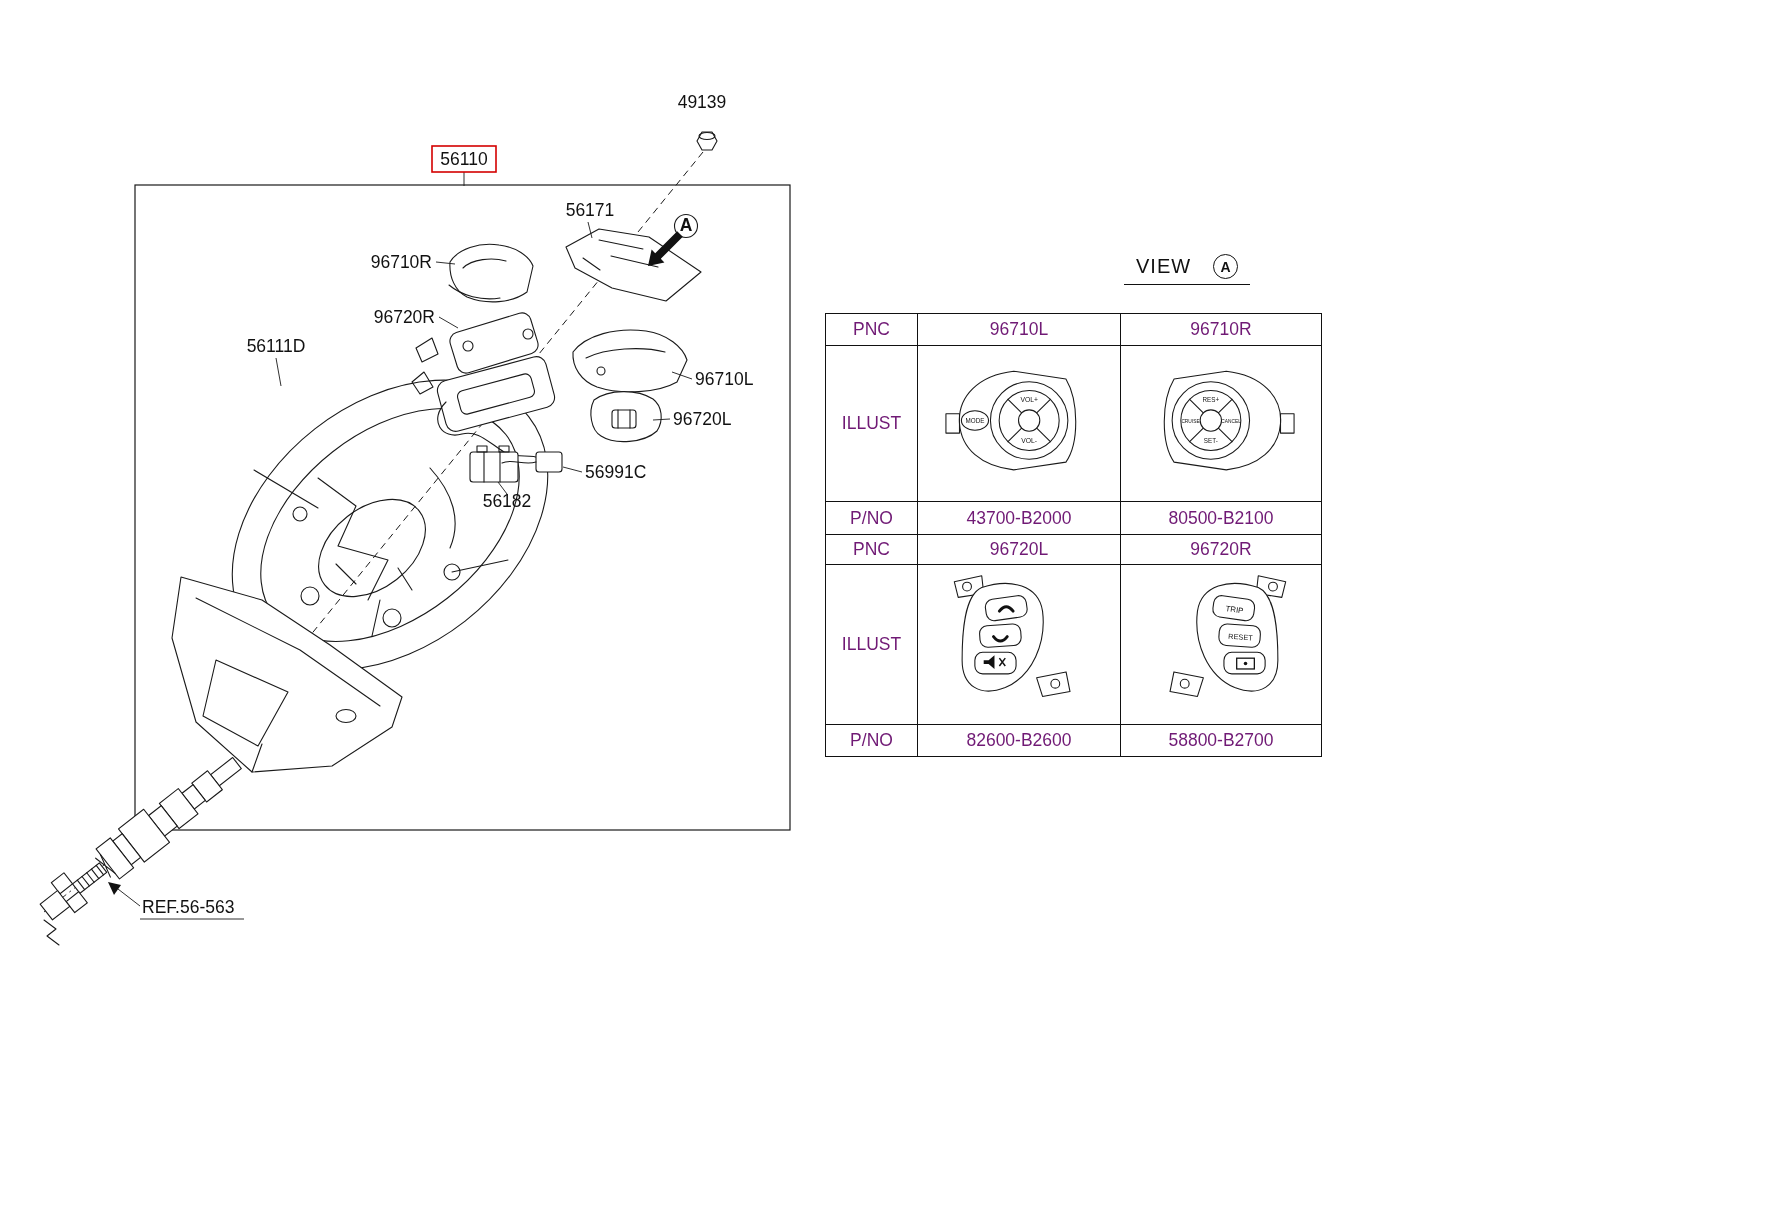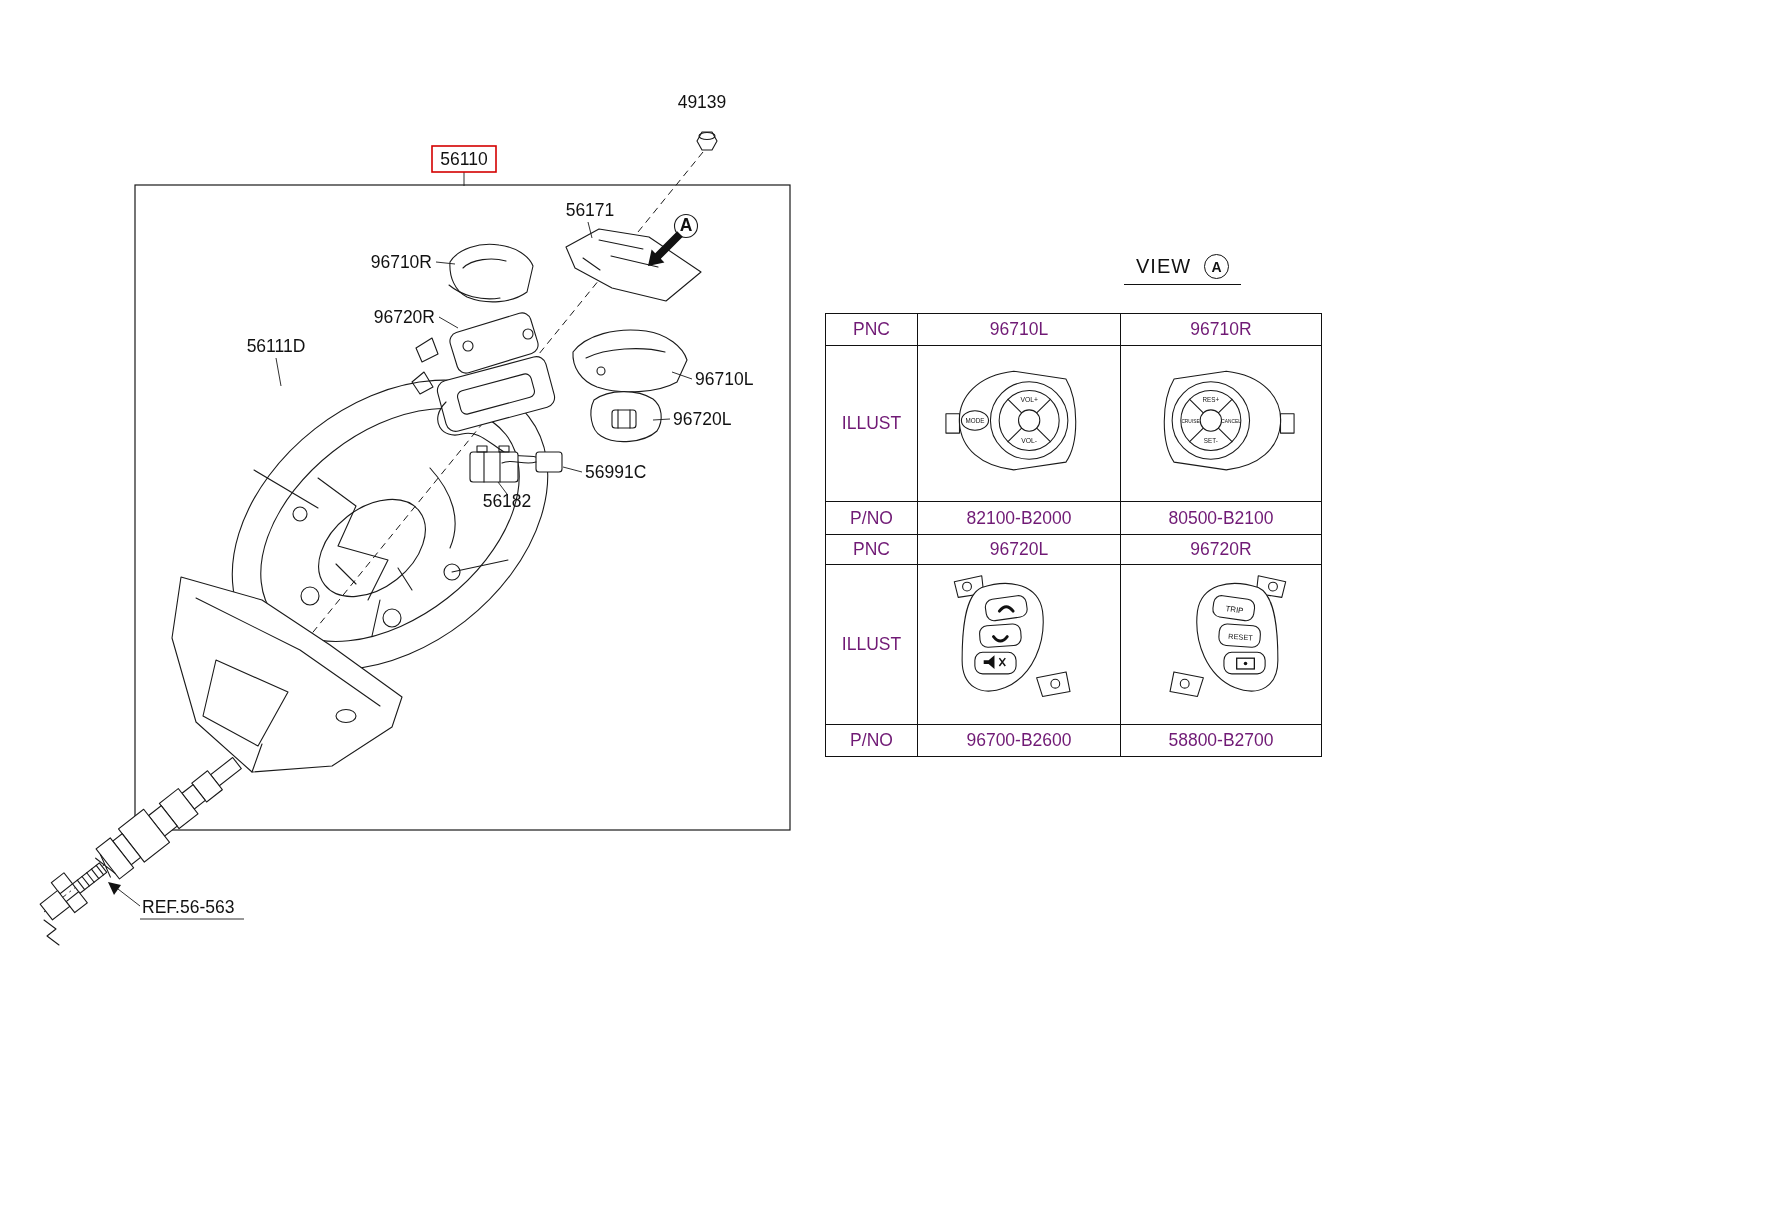--- a/index.html
+++ b/index.html
@@ -12,21 +12,21 @@
   .dashdot{stroke:#1a1a1a;stroke-width:.9;stroke-dasharray:11 4 2 4;fill:none;}
   .ldr{stroke:#1a1a1a;stroke-width:.9;}
   .boxln{fill:none;stroke:#1a1a1a;stroke-width:1.2;}
   .diagram text{font-family:"Liberation Sans",sans-serif;font-size:17.5px;fill:#111;}
   .mid{text-anchor:middle;}
   .endt{text-anchor:end;}
   .marker-a{font-size:13px;font-weight:bold;text-anchor:middle;}
   .arrowfill{fill:#111;stroke:none;}
   .redbox{fill:none;stroke-width:1.6;}
 
-  .view-title{position:absolute;left:1124px;top:254px;display:flex;align-items:center;gap:13px;
+  .view-title{position:absolute;left:1124px;top:254px;display:flex;align-items:center;gap:22px;
               font-size:20px;letter-spacing:1px;border-bottom:1.5px solid #111;padding:0 12px 5px 12px;}
   .circ-a{display:inline-flex;align-items:center;justify-content:center;width:23px;height:23px;
           border:1.5px solid #111;border-radius:50%;font-size:14px;font-weight:bold;letter-spacing:0;}
   .pnc-table{position:absolute;left:825px;top:313px;border-collapse:collapse;}
   .pnc-table td{border:1px solid #111;text-align:center;vertical-align:middle;
                 font-size:17.5px;color:#701a75;padding:0;background:#fff;}
   .r-pnc{height:32px;}
   .r-illust1{height:155px;}
   .r-pno1{height:33px;}
   .r-pnc2{height:30px;}
@@ -234,21 +234,21 @@
             <text class="mini65" x="91" y="58">RES+</text>
             <text class="mini65" x="91" y="100">SET-</text>
             <text class="mini5" x="70" y="79.5">CRUISE</text>
             <text class="mini5" x="112" y="79.5">CANCEL</text>
           </svg>
         </td>
       </tr>
 
       <tr class="r-pno1">
         <td>P/NO</td>
-        <td>82100-B2000</td>
+        <td>43700-B2000</td>
         <td>80500-B2100</td>
       </tr>
 
       <tr class="r-pnc2">
         <td>PNC</td>
         <td>96720L</td>
         <td>96720R</td>
       </tr>
 
       <tr class="r-illust2">
@@ -288,19 +288,19 @@
             <g>
               <rect x="116" y="94" width="18" height="11" fill="none" stroke="#111" stroke-width="1.3"></rect>
               <circle cx="125" cy="99.5" r="1.8" fill="#111"></circle>
             </g>
           </svg>
         </td>
       </tr>
 
       <tr class="r-pno2">
         <td>P/NO</td>
-        <td>96700-B2600</td>
+        <td>82600-B2600</td>
         <td>58800-B2700</td>
       </tr>
     </tbody>
   </table>
 
 </div>
 
 </body></html>

